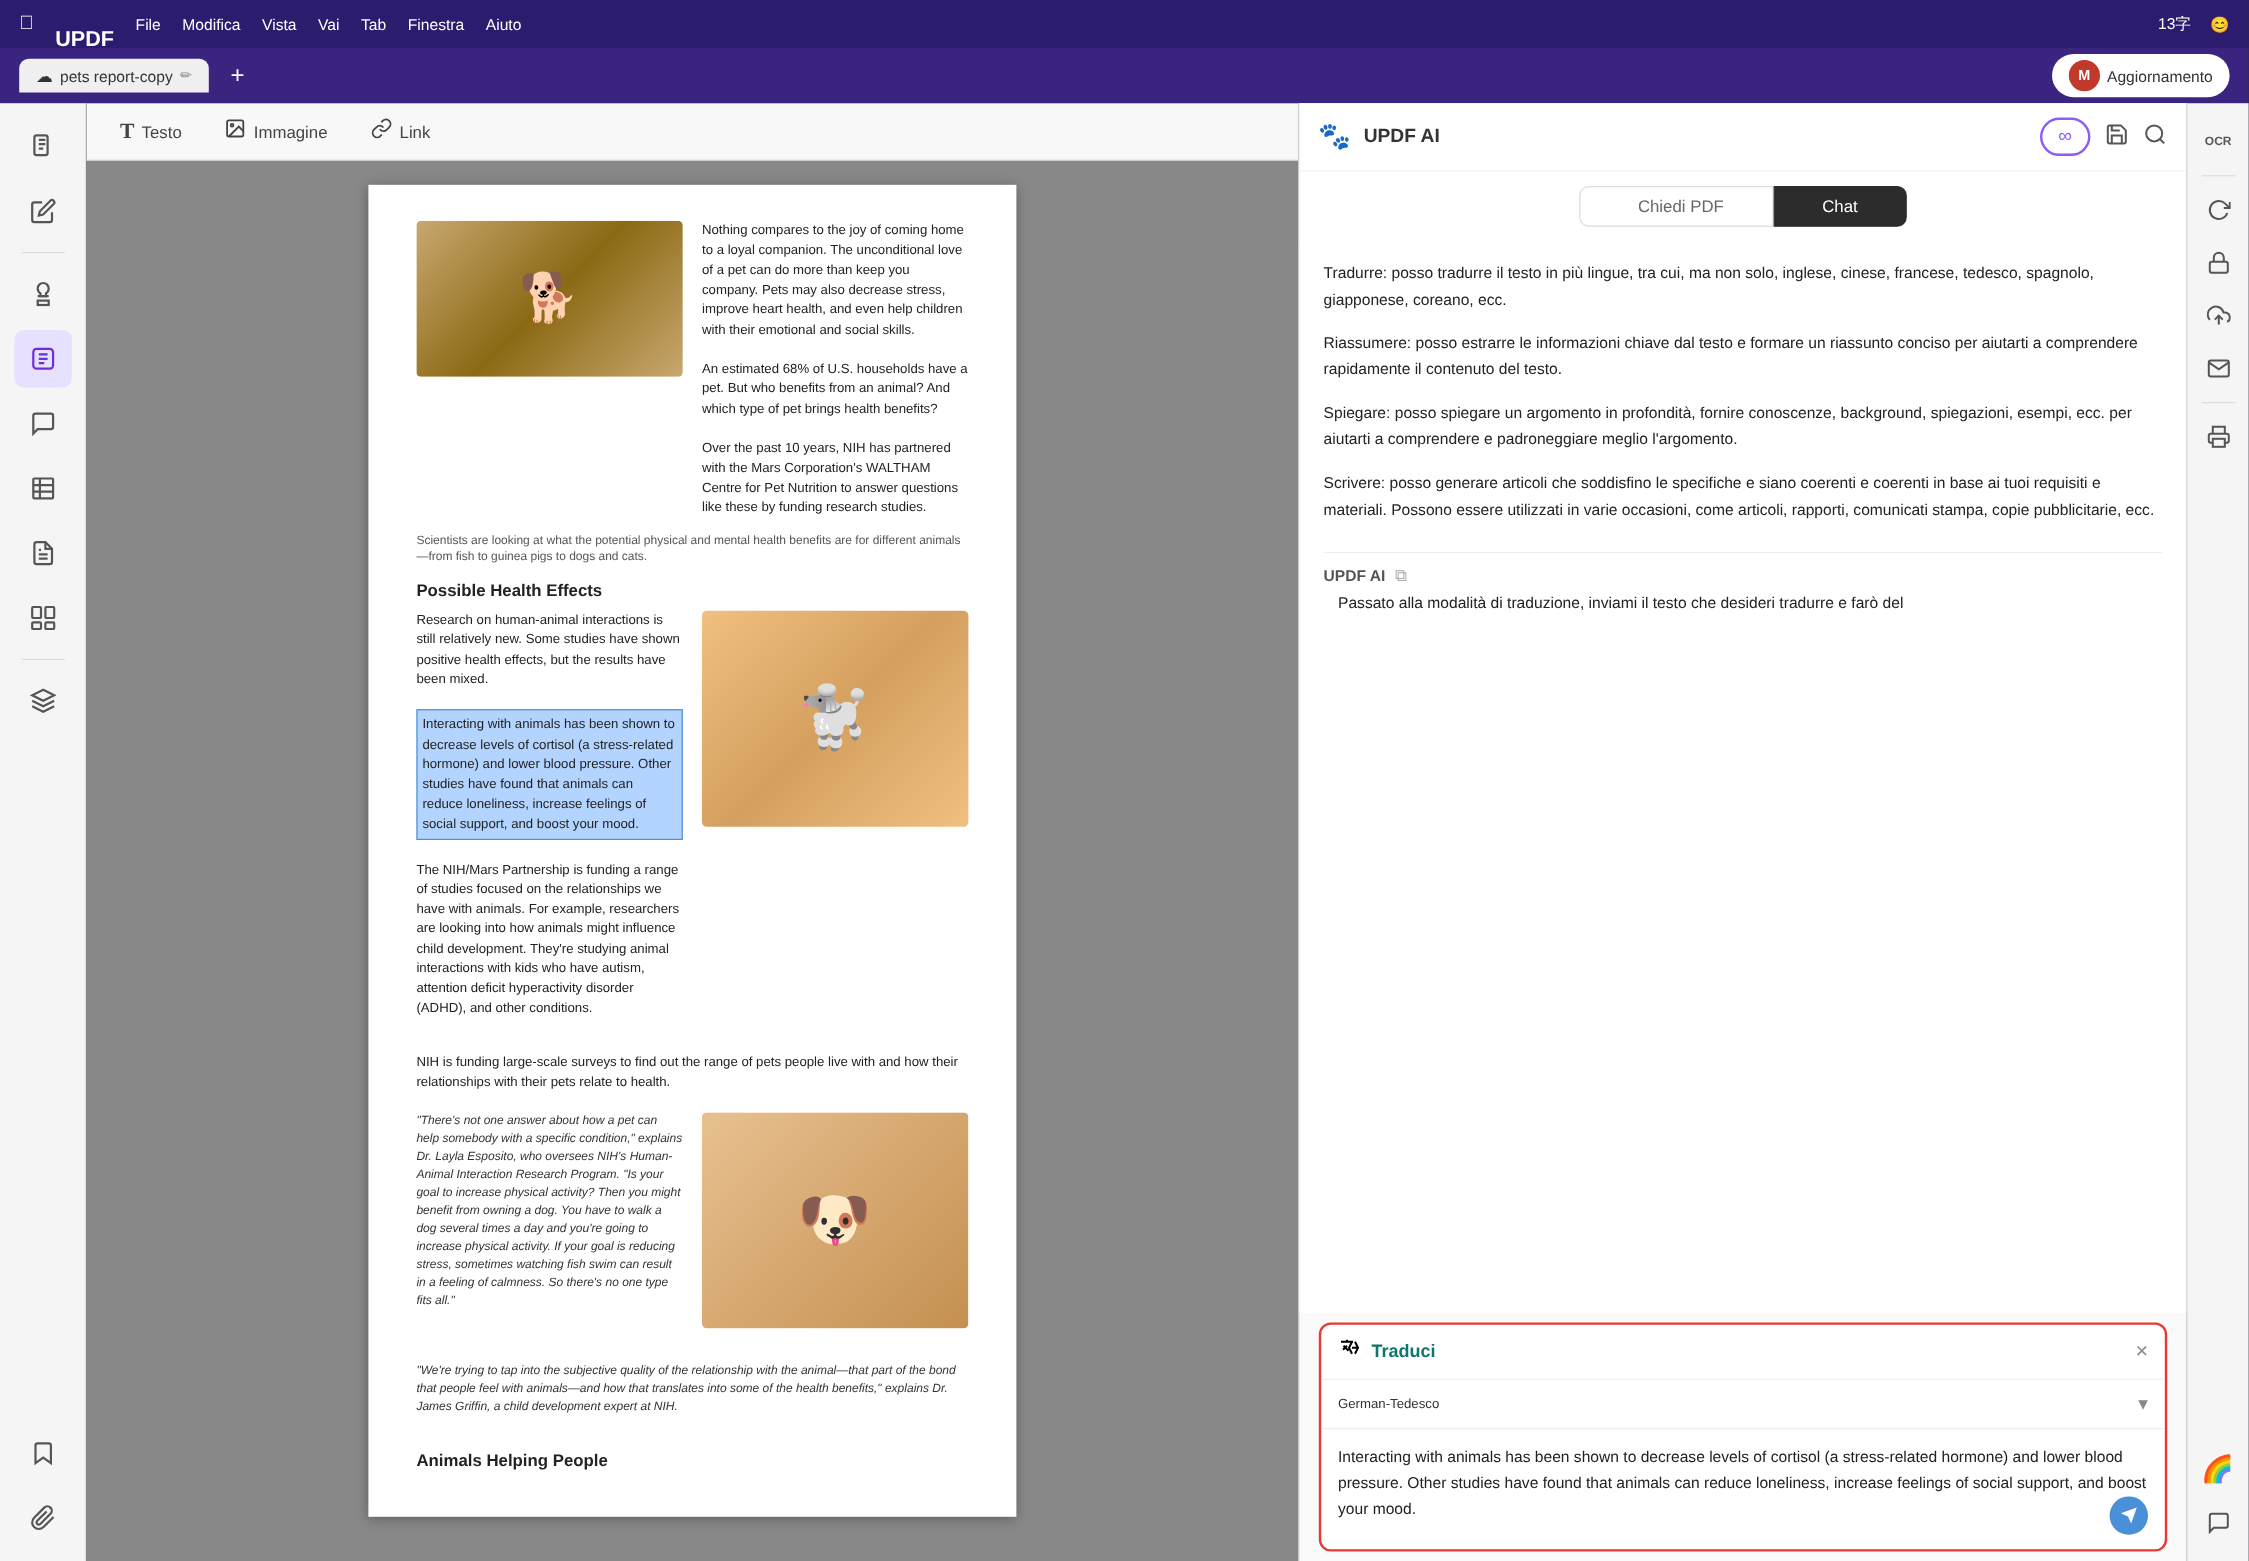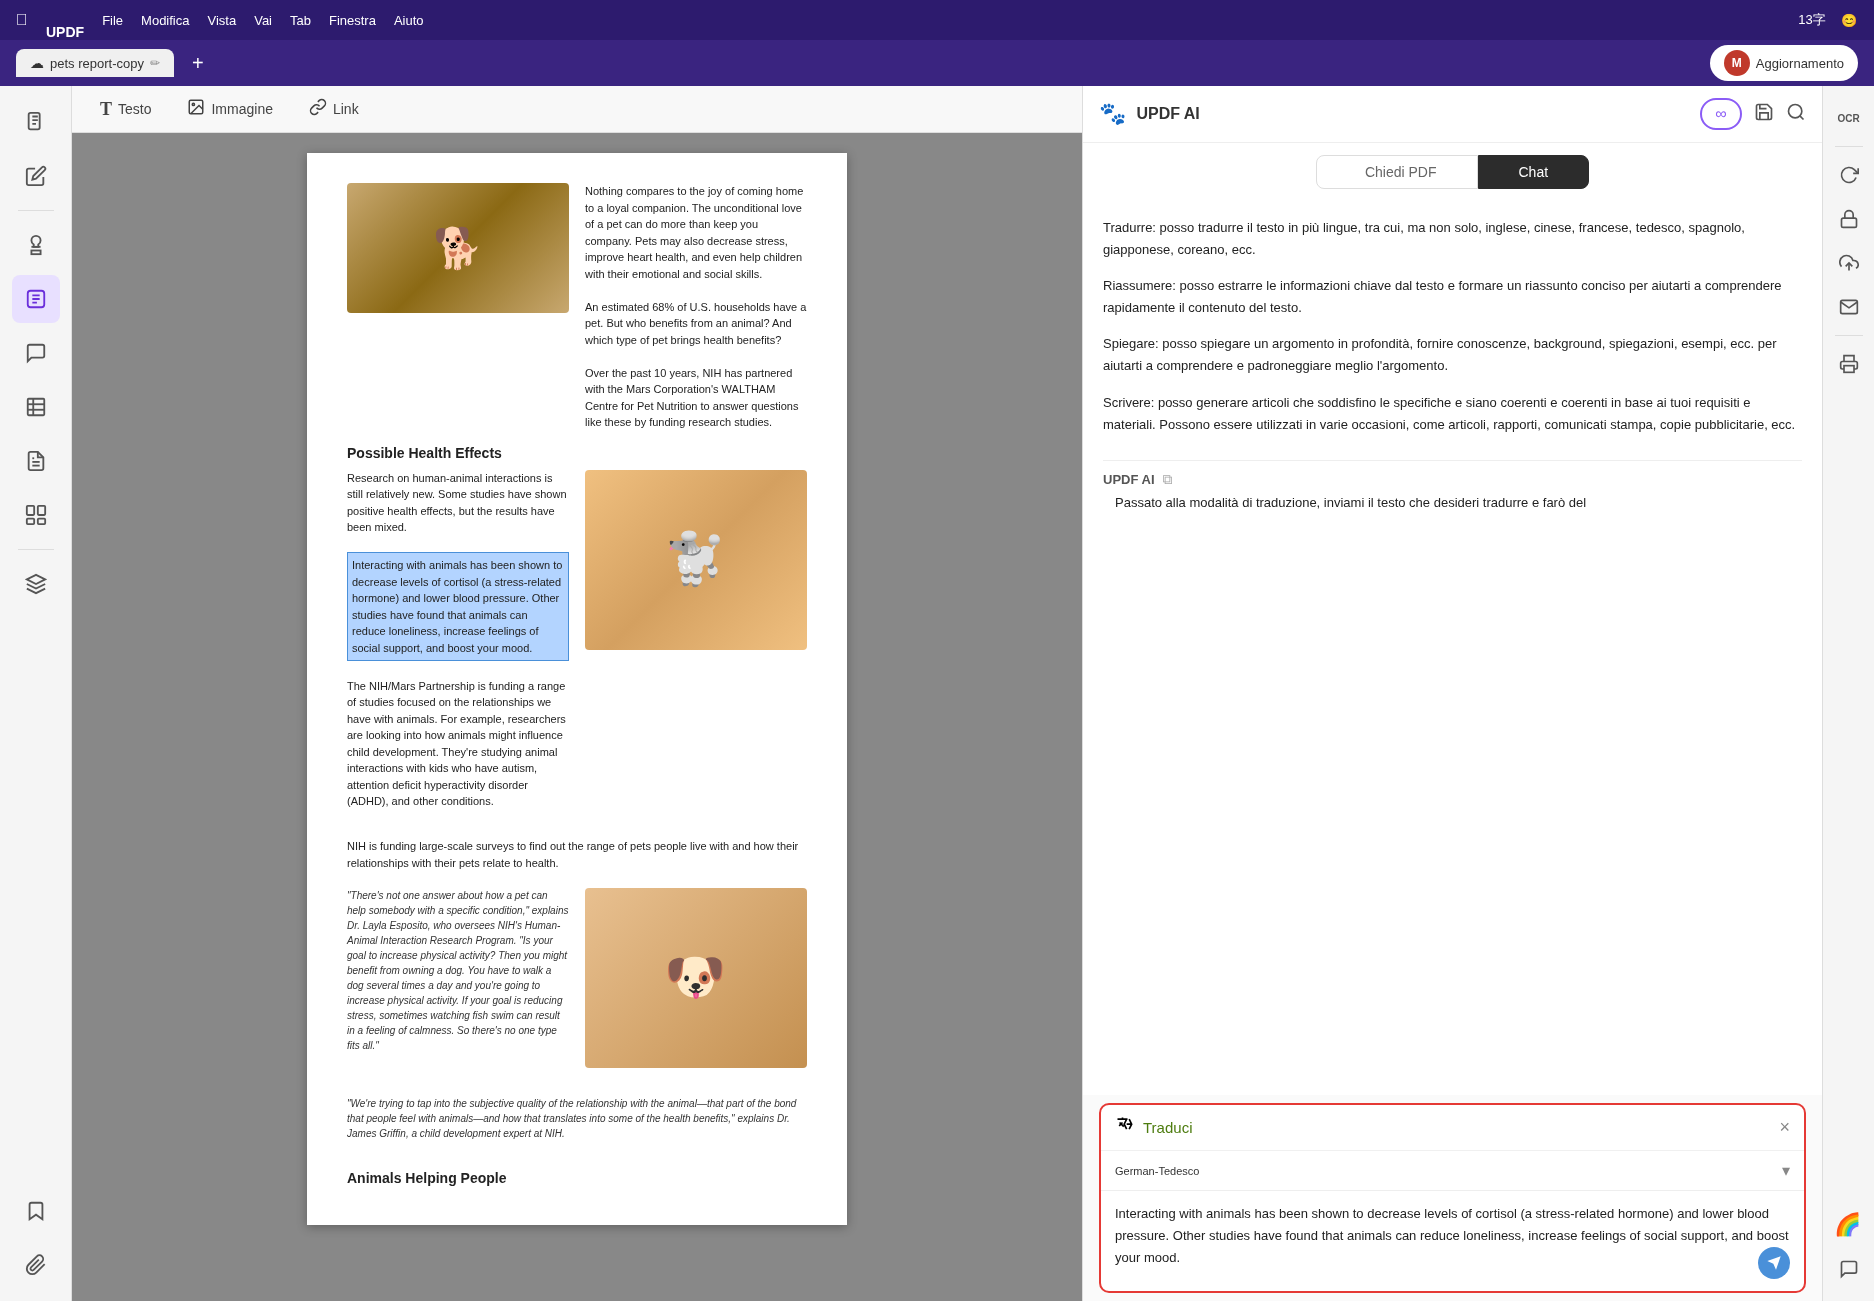--- a/index.html
+++ b/index.html
@@ -22,21 +22,21 @@
       padding: 0 16px;
       gap: 18px;
       position: relative;
       z-index: 100;
     }
     .menubar-apple {
       font-size: 16px;
       color: white;
     }
     .menubar-app-name {
-      font-size: 14px;
+      font-size: 18px;
       font-weight: 700;
       color: white;
       margin-top: 24px;
     }
     .menubar-item {
       font-size: 13px;
       color: white;
       cursor: pointer;
     }
     .menubar-right {
@@ -383,22 +383,22 @@
     .translate-header {
       display: flex;
       align-items: center;
       padding: 10px 14px;
       border-bottom: 1px solid #f0f0f0;
       gap: 8px;
     }
     .translate-icon { font-size: 18px; }
     .translate-title {
       font-size: 15px;
-      font-weight: 400;
-      color: #4d7c0f;
+      font-weight: 700;
+      color: #0f766e;
     }
     .translate-close {
       margin-left: auto;
       font-size: 18px;
       color: #888;
       cursor: pointer;
     }
     .translate-lang-row {
       padding: 10px 14px;
       border-bottom: 1px solid #eee;
@@ -618,20 +618,21 @@
           </div>
           <div class="doc-col-right">
             <p>Nothing compares to the joy of coming home to a loyal companion. The unconditional love of a pet can do more than keep you company. Pets may also decrease stress, improve heart health, and even help children with their emotional and social skills.</p>
             <br>
             <p>An estimated 68% of U.S. households have a pet. But who benefits from an animal? And which type of pet brings health benefits?</p>
             <br>
             <p>Over the past 10 years, NIH has partnered with the Mars Corporation's WALTHAM Centre for Pet Nutrition to answer questions like these by funding research studies.</p>
           </div>
         </div>
 
+        <p class="doc-caption">Scientists are looking at what the potential physical and mental health benefits are for different animals—from fish to guinea pigs to dogs and cats.</p>
 
         <h2 class="doc-heading">Possible Health Effects</h2>
 
         <div class="doc-two-col">
           <div class="doc-col-left">
             <p>Research on human-animal interactions is still relatively new. Some studies have shown positive health effects, but the results have been mixed.</p>
             <br>
             <p class="selected-text" style="padding:4px;">Interacting with animals has been shown to decrease levels of cortisol (a stress-related hormone) and lower blood pressure. Other studies have found that animals can reduce loneliness, increase feelings of social support, and boost your mood.</p>
             <br>
             <p>The NIH/Mars Partnership is funding a range of studies focused on the relationships we have with animals. For example, researchers are looking into how animals might influence child development. They're studying animal interactions with kids who have autism, attention deficit hyperactivity disorder (ADHD), and other conditions.</p>

